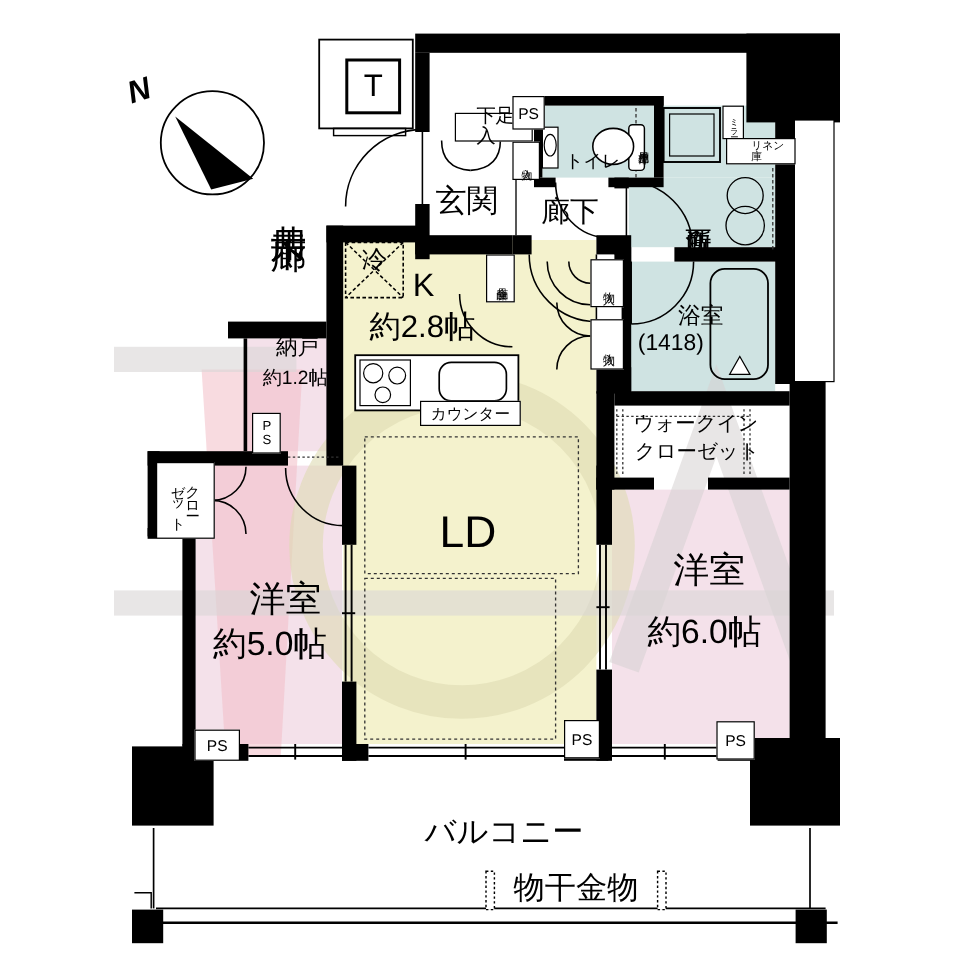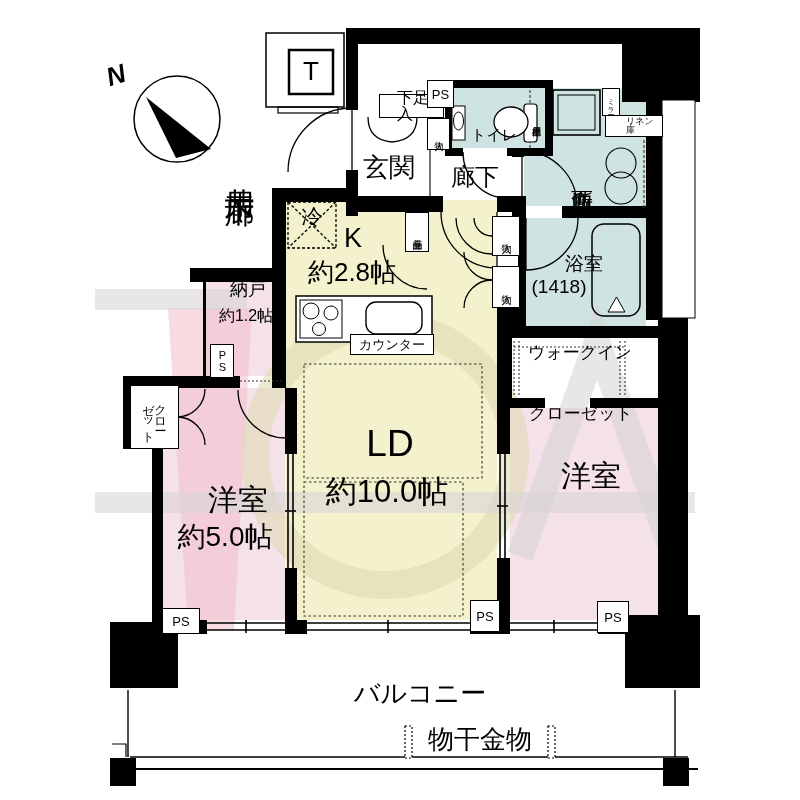--- a/index.html
+++ b/index.html
@@ -265,29 +265,29 @@
   <div class="lbl vert" style="left:571px;top:137px;height:72px;font-size:22px;">洗面所</div>
   <div class="lbl vert" style="left:647px;top:137px;height:76px;font-size:9.5px;">上部三面鏡収納</div>
   <div class="lbl" style="left:528px;top:254px;width:62px;font-size:19px;padding-left:25px;">浴室</div>
   <div class="lbl" style="left:520px;top:277px;width:78px;font-size:19px;">(1418)</div>
 
   <div class="lbl" style="left:293px;top:206px;width:38px;font-size:21px;">冷</div>
   <div class="lbl" style="left:338px;top:224px;width:30px;font-size:27px;">K</div>
   <div class="lbl" style="left:298px;top:259px;width:108px;font-size:26px;">約2.8帖</div>
 
   <div class="lbl" style="left:350px;top:425px;width:80px;font-size:37px;">LD</div>
-  <div class="lbl" style="left:294px;top:476px;width:186px;font-size:31px;">約10.0帖</div>
 
   <div class="lbl" style="left:220px;top:280px;width:56px;font-size:18px;">納戸</div>
   <div class="lbl" style="left:210px;top:308px;width:72px;font-size:16px;">約1.2帖</div>
 
   <div class="lbl" style="left:194px;top:484px;width:88px;font-size:30px;">洋室</div>
   <div class="lbl" style="left:164px;top:522px;width:122px;font-size:28px;">約5.0帖</div>
 
   <div class="lbl" style="left:546px;top:460px;width:90px;font-size:30px;">洋室</div>
+  <div class="lbl" style="left:518px;top:512px;width:138px;font-size:28px;">約6.0帖</div>
 
   <div class="lbl" style="left:524px;top:344px;width:112px;font-size:17px;">ウォークイン</div>
-  <div class="lbl" style="left:522px;top:368px;width:118px;font-size:17px;margin-top:37px;">クローゼット</div>
+  <div class="lbl" style="left:522px;top:368px;width:118px;font-size:17px;">クローゼット</div>
 
   <div class="lbl" style="left:414px;top:726px;width:132px;font-size:26px;">物干金物</div>
   <div class="lbl" style="left:338px;top:680px;width:164px;font-size:26px;">バルコニー</div>
 
 </div>
 
 </body></html>

